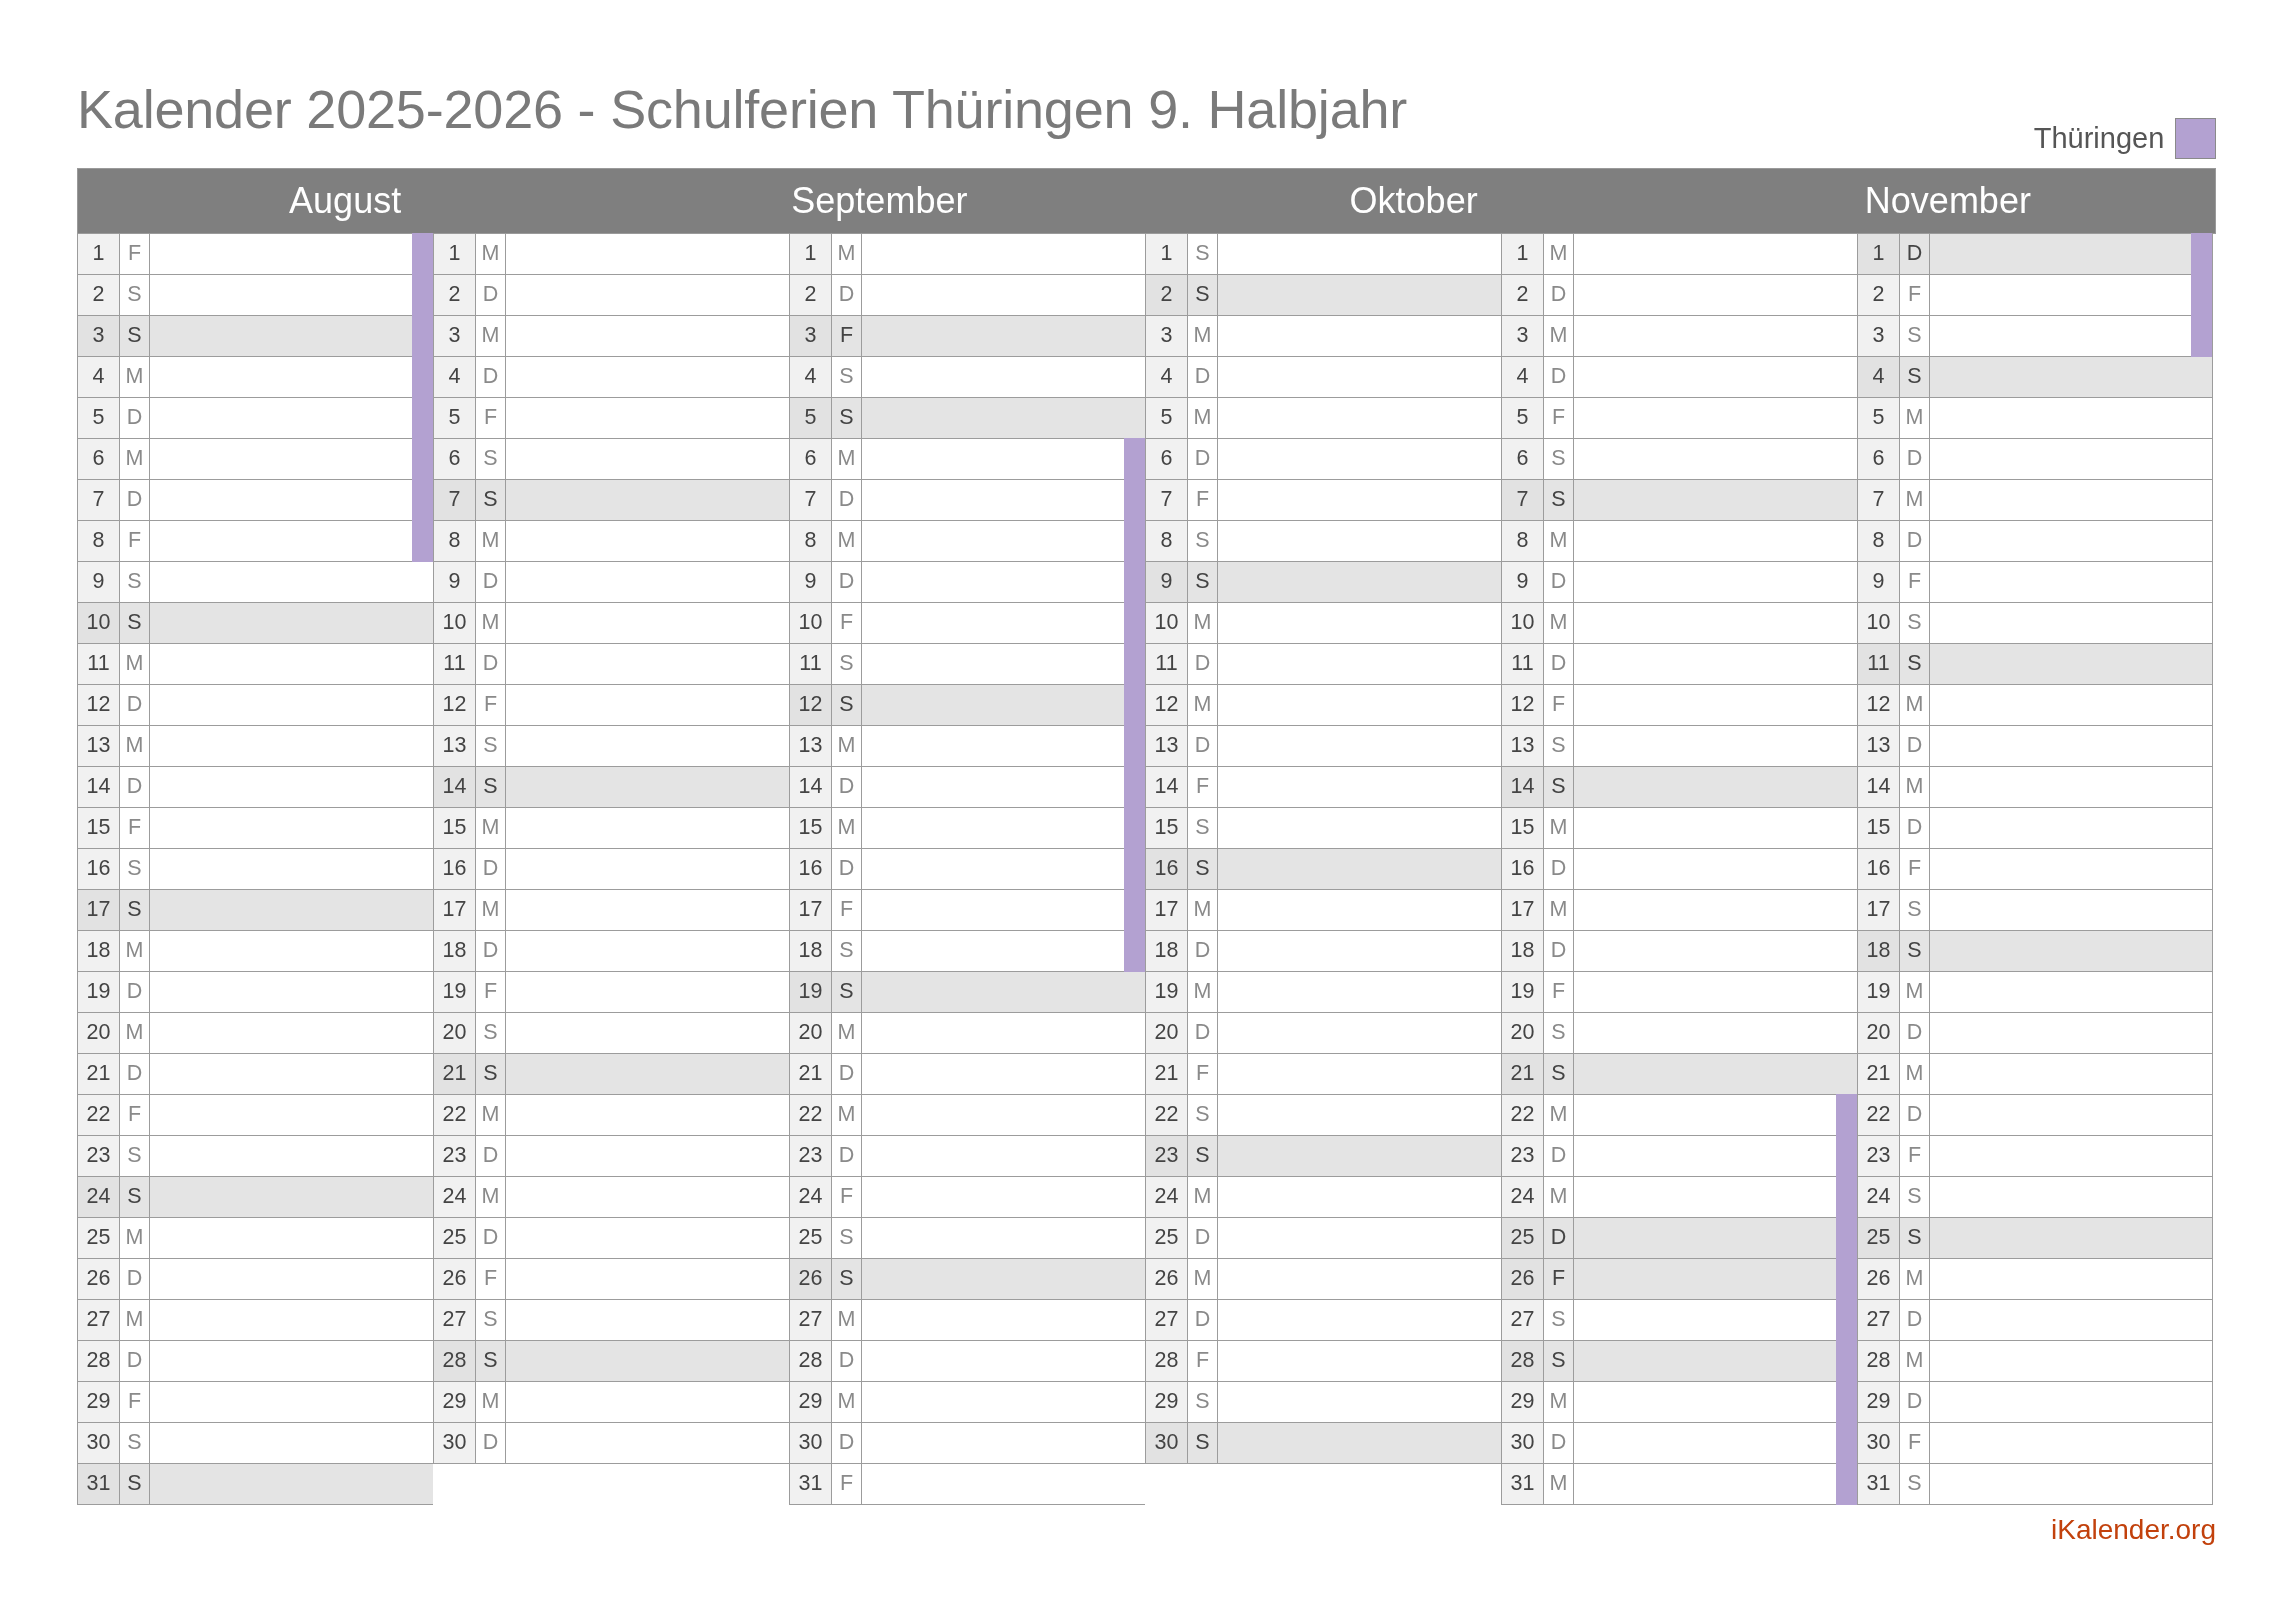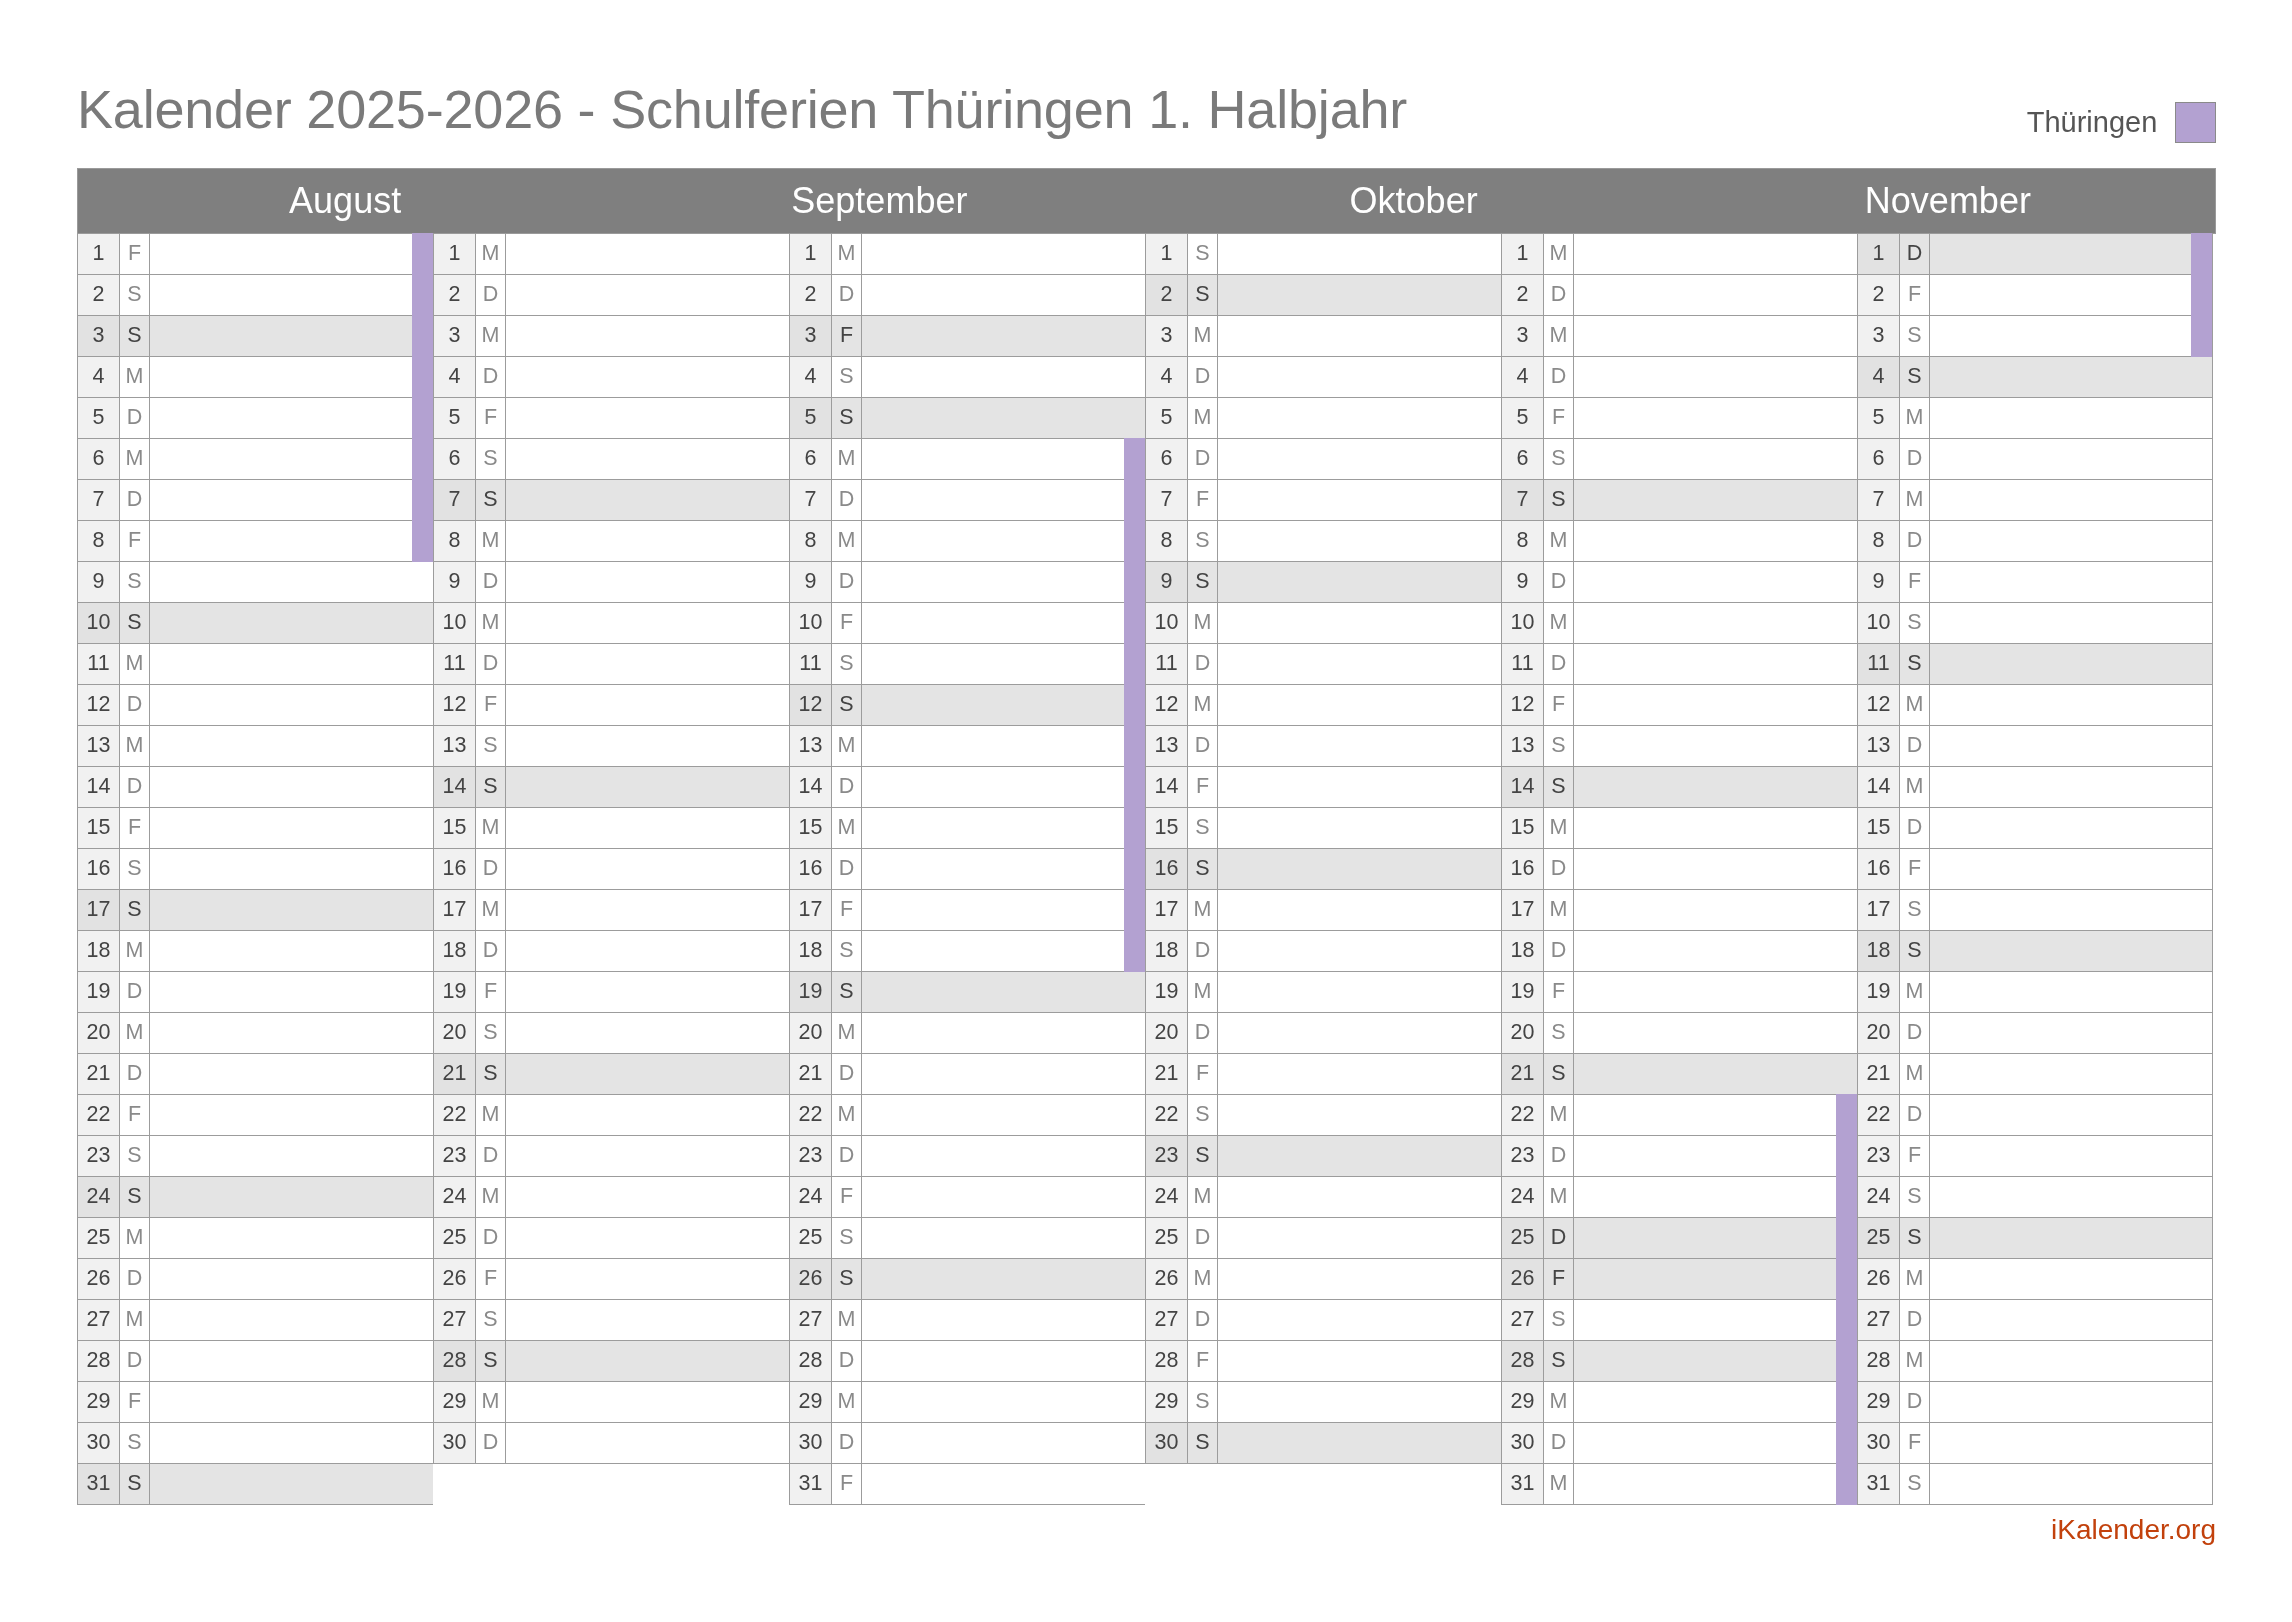--- a/index.html
+++ b/index.html
@@ -1,20 +1,20 @@
 <!DOCTYPE html>
 <html style="font-size:14.3px"><head>
 <meta charset="utf-8">
 <style>
   html, body { margin: 0; padding: 0; background: #ffffff; }
   body { width: 2293px; height: 1623px; position: relative; overflow: hidden;
          font-family: "Liberation Sans", "DejaVu Sans", sans-serif; }
   .title { position: absolute; left: 77px; top: 82px; font-size: 54px; color: #7a7a7a;
            white-space: nowrap; line-height: 1; letter-spacing: -0.2px; }
-  .legend { position: absolute; right: 77px; top: 101px; height: 43px; display: flex; align-items: center; gap: 7px; }
+  .legend { position: absolute; right: 77px; top: 117px; height: 43px; display: flex; align-items: center; }
   .legend-label { font-size: 29px; color: #555555; margin-right: 10.7px; }
   .legend-box { width: 41px; height: 41px; border: 0.9px solid #8a8a8a; box-sizing: border-box; }
   .grid { position: absolute; left: 77px; top: 168px; width: 2139px; }
   .header { display: flex; height: 66px; background: #7f7f7f; border: 0.9px solid #9a9a9a; box-sizing: border-box; }
   .header .month { flex: 1; color: #ffffff; font-size: 36px; text-align: center; line-height: 64px; }
   .cols { display: flex; }
   .col { width: 356px; position: relative; }
   .row { display: flex; height: 41px; box-sizing: border-box; border-bottom: 1.3px solid #9c9c9c; position: relative; }
   .col .row:first-child { }
   .cell-num { width: 43px; background: #f1f1f1; border-left: 1.3px solid #9c9c9c; border-right: 1.3px solid #9c9c9c;
@@ -25,21 +25,21 @@
   .col:last-child .cell-note { border-right: 1.3px solid #9c9c9c; }
   .row.shaded .cell-num { background: #e2e2e2; }
   .row.shaded .cell-wd { background: #e4e4e4; color: #444; }
   .row.shaded .cell-note { background: #e4e4e4; }
   .holiday-bar { position: absolute; right: 0; top: -0.9px; bottom: -1.3px; width: 21.5px; }
   .footer { position: absolute; right: 77px; top: 1514px; font-size: 28px; color: #c2410c; }
 </style>
 </head>
 <body>
 
-<div class="title">Kalender 2025-2026 - Schulferien Thüringen 1. Halbjahr</div>
+<div class="title">Kalender 2025-2026 - Schulferien Thüringen 9. Halbjahr</div>
 
 <div class="legend">
   <span class="legend-label">Thüringen</span>
   <span class="legend-box" style="background: rgb(179, 161, 209);"></span>
 </div>
 
 <div class="grid">
   <div class="header" style="background: rgb(127, 127, 127); align-items: flex-end;">
     <div class="month">August</div>
     <div class="month">September</div>

